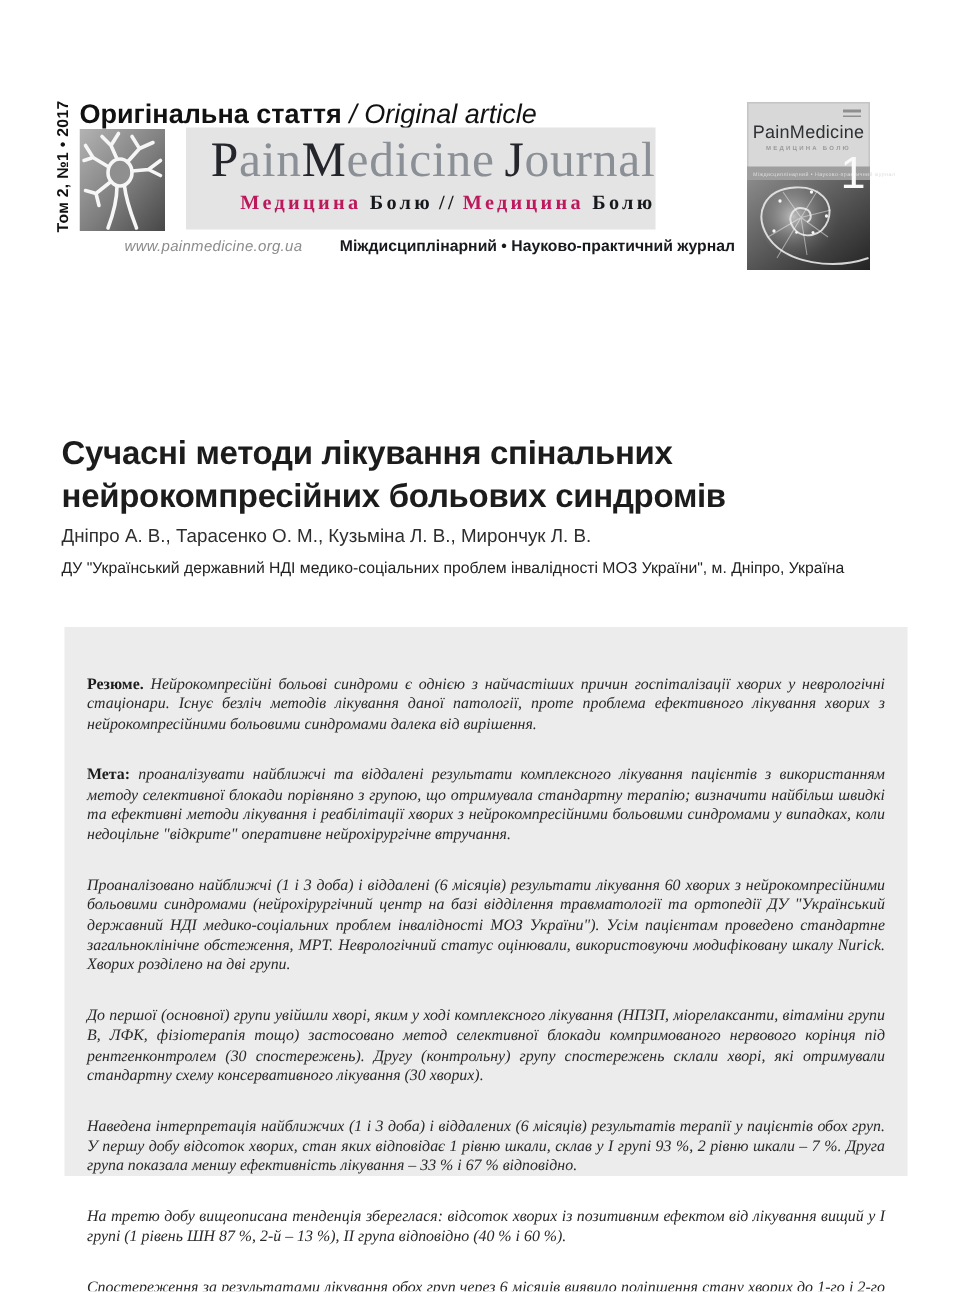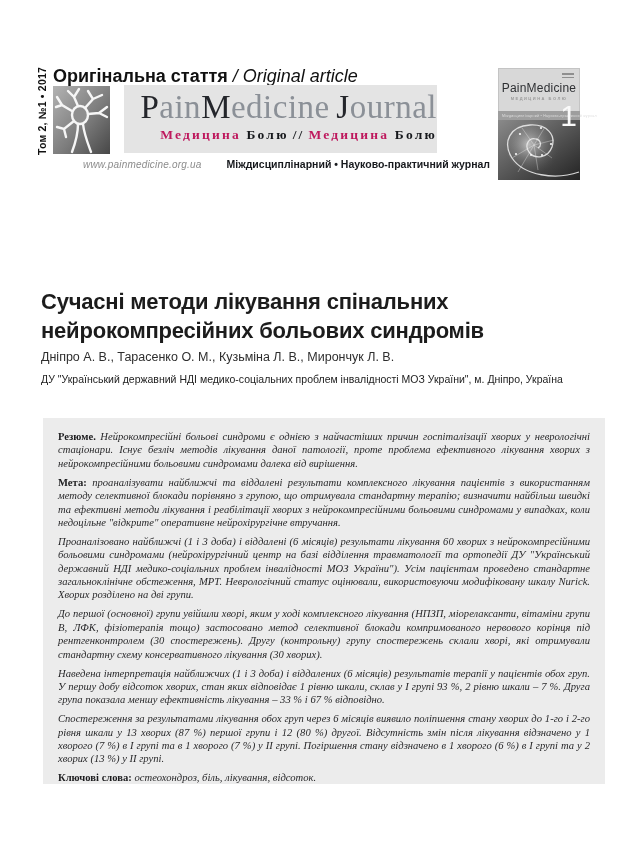--- a/index.html
+++ b/index.html
@@ -92,21 +92,21 @@
     font-size:10.5px; color:#222;
   }
 
   
   .abstract {
     position:absolute; left:43px; top:418px; width:562px; height:366px;
     background:#ececec; padding:12px 15px 10px 15px;
     font-family:"Liberation Serif", serif; font-style:italic;
     font-size:10.6px; line-height:13.4px; color:#28282a; text-align:justify;
   }
-  .abstract p { margin-bottom:5.5px; }
+  .abstract p { margin-bottom:5.5px;margin-top:20px; }
   .abstract b { font-style:normal; font-weight:bold; color:#1c1c1e; }
 
   
   .footer {
     position:absolute; left:205px; top:812px; width:400px; text-align:right;
     font-size:9.5px; font-style:italic; color:#9a9a9a;
   }
 </style>
 </head>
 <body>
@@ -196,18 +196,19 @@
   <h1 class="article-title">Сучасні методи лікування спінальних нейрокомпресійних больових синдромів</h1>
   <div class="authors">Дніпро А. В., Тарасенко О. М., Кузьміна Л. В., Мирончук Л. В.</div>
   <div class="affiliation">ДУ "Український державний НДІ медико-соціальних проблем інвалідності МОЗ України", м. Дніпро, Україна</div>
 
   <div class="abstract">
     <p><b>Резюме.</b> <span>Нейрокомпресійні больові синдроми є однією з найчастіших причин госпіталізації хворих у неврологічні стаціонари. Існує безліч методів лікування даної патології, проте проблема ефективного лікування хворих з нейрокомпресійними больовими синдромами далека від вирішення.</span></p>
     <p><b>Мета:</b> <span>проаналізувати найближчі та віддалені результати комплексного лікування пацієнтів з використанням методу селективної блокади порівняно з групою, що отримувала стандартну терапію; визначити найбільш швидкі та ефективні методи лікування і реабілітації хворих з нейрокомпресійними больовими синдромами у випадках, коли недоцільне "відкрите" оперативне нейрохірургічне втручання.</span></p>
     <p>Проаналізовано найближчі (1 і 3 доба) і віддалені (6 місяців) результати лікування 60 хворих з нейрокомпресійними больовими синдромами (нейрохірургічний центр на базі відділення травматології та ортопедії ДУ "Український державний НДІ медико-соціальних проблем інвалідності МОЗ України"). Усім пацієнтам проведено стандартне загальноклінічне обстеження, МРТ. Неврологічний статус оцінювали, використовуючи модифіковану шкалу Nurick. Хворих розділено на дві групи.</p>
     <p>До першої (основної) групи увійшли хворі, яким у ході комплексного лікування (НПЗП, міорелаксанти, вітаміни групи В, ЛФК, фізіотерапія тощо) застосовано метод селективної блокади компримованого нервового корінця під рентгенконтролем (30 спостережень). Другу (контрольну) групу спостережень склали хворі, які отримували стандартну схему консервативного лікування (30 хворих).</p>
     <p>Наведена інтерпретація найближчих (1 і 3 доба) і віддалених (6 місяців) результатів терапії у пацієнтів обох груп. У першу добу відсоток хворих, стан яких відповідає 1 рівню шкали, склав у І групі 93 %, 2 рівню шкали – 7 %. Друга група показала меншу ефективність лікування – 33 % і 67 % відповідно.</p>
+    <p>На третю добу вищеописана тенденція збереглася: відсоток хворих із позитивним ефектом від лікування вищий у І групі (1 рівень ШН 87 %, 2-й – 13 %), ІІ група відповідно (40 % і 60 %).</p>
     <p>Спостереження за результатами лікування обох груп через 6 місяців виявило поліпшення стану хворих до 1-го і 2-го рівня шкали у 13 хворих (87 %) першої групи і 12 (80 %) другої. Відсутність змін після лікування відзначено у 1 хворого (7 %) в І групі та в 1 хворого (7 %) у ІІ групі. Погіршення стану відзначено в 1 хворого (6 %) в І групі та у 2 хворих (13 %) у ІІ групі.</p>
     <p><b>Ключові слова:</b> <span>остеохондроз, біль, лікування, відсоток.</span></p>
   </div>
 
 
 </div>
 
 </body></html>

